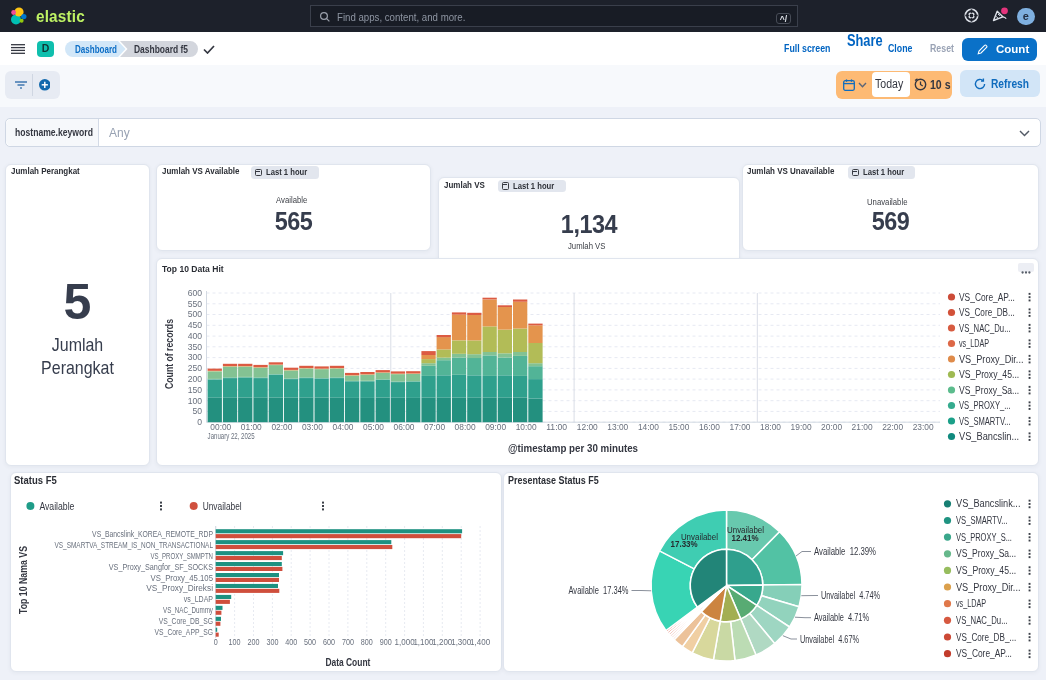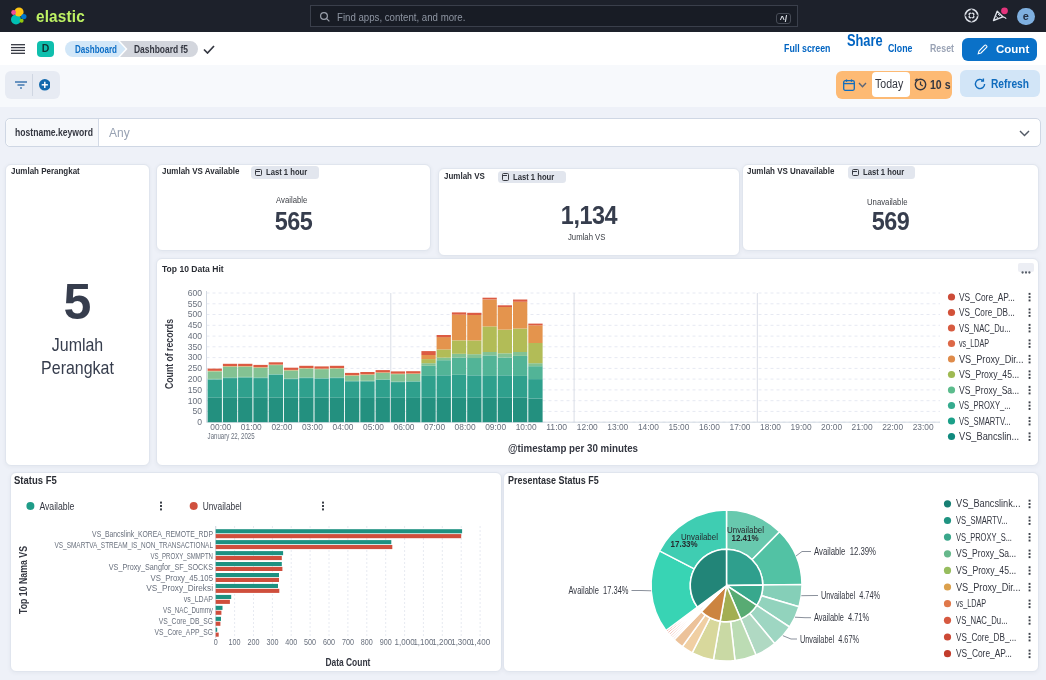--- a/index.html
+++ b/index.html
@@ -132,21 +132,21 @@
   <div class="ptitle">Jumlah Perangkat</div>
   <div class="abs" style="left:0;top:108.5px;width:100%;text-align:center;font-size:50px;font-weight:bold;color:#363d4d">5</div>
   <div class="abs" style="left:0;top:168px;width:100%;text-align:center;font-size:19px;color:#363d4d;line-height:23px;transform:scaleX(0.84)">Jumlah<br>Perangkat</div>
 </div>
 <div class="panel" style="left:156px;top:163.5px;width:275px;height:87.5px">
   <div class="ptitle">Jumlah VS Available</div>
   <div class="badge" style="left:94px"><span class="cal"></span><span class="sx" style="transform:scaleX(0.85)">Last 1 hour</span></div>
   <div class="mlabel" style="top:30.5px"><span class="sx" style="transform:scaleX(0.88)">Available</span></div>
   <div class="mnum" style="top:41.5px">565</div>
 </div>
-<div class="panel" style="left:438px;top:168px;width:302px;height:87.5px">
+<div class="panel" style="left:438px;top:177px;width:302px;height:87.5px">
   <div class="ptitle">Jumlah VS</div>
   <div class="badge" style="left:59px"><span class="cal"></span><span class="sx" style="transform:scaleX(0.85)">Last 1 hour</span></div>
   <div class="mnum" style="top:30.5px">1,134</div>
   <div class="mlabel" style="top:63px"><span class="sx" style="transform:scaleX(0.88)">Jumlah VS</span></div>
 </div>
 <div class="panel" style="left:741.5px;top:163.5px;width:297px;height:87.5px">
   <div class="ptitle">Jumlah VS Unavailable</div>
   <div class="badge" style="left:105px"><span class="cal"></span><span class="sx" style="transform:scaleX(0.85)">Last 1 hour</span></div>
   <div class="mlabel" style="top:32px"><span class="sx" style="transform:scaleX(0.88)">Unavailable</span></div>
   <div class="mnum" style="top:41.5px">569</div>

